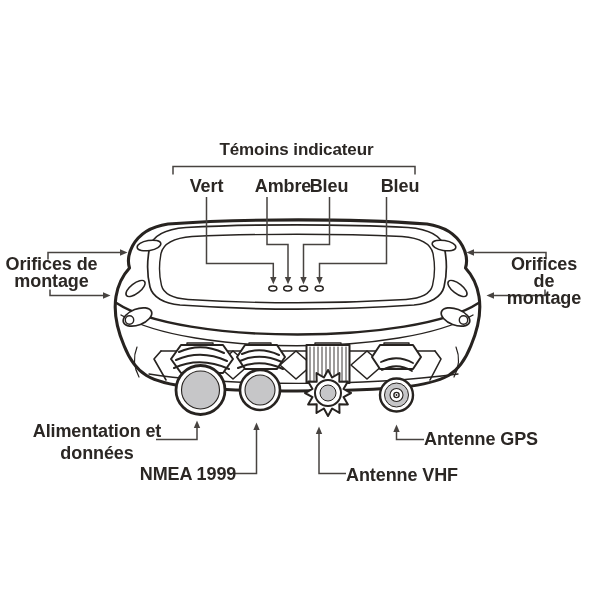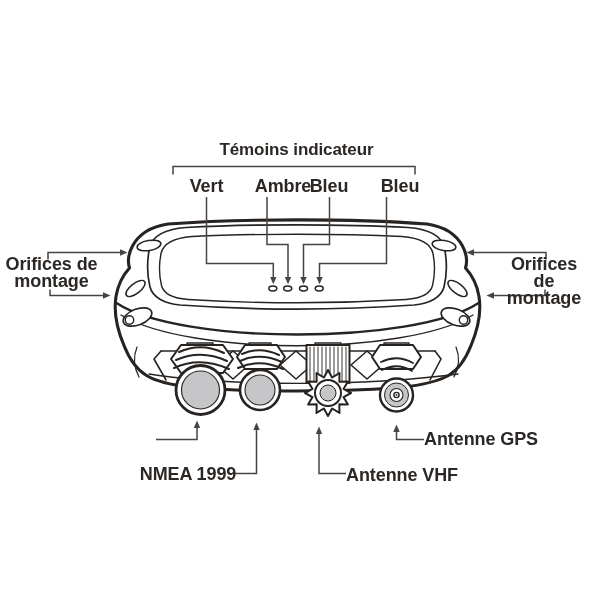--- a/index.html
+++ b/index.html
@@ -172,16 +172,18 @@
 
   <div class="lbl title" style="left:296.5px;top:141px;">Témoins indicateur</div>
   <div class="lbl" style="left:206.5px;top:177.5px;">Vert</div>
   <div class="lbl" style="left:267px;top:177.5px;margin-left:16px;">Ambre</div>
   <div class="lbl" style="left:329px;top:177.5px;">Bleu</div>
   <div class="lbl" style="left:400px;top:177.5px;">Bleu</div>
   <div class="lbl" style="left:51.5px;top:256px;">Orifices de
 montage</div>
   <div class="lbl" style="left:544px;top:256px;">Orifices de
 montage</div>
+  <div class="lbl multi-bottom" style="left:97px;top:421px;">Alimentation et
+données</div>
   <div class="lbl" style="left:188px;top:466px;">NMEA 1999</div>
   <div class="lbl" style="left:402px;top:466.5px;">Antenne VHF</div>
   <div class="lbl" style="left:481px;top:431px;">Antenne GPS</div>
 </div>
 
 </body></html>

